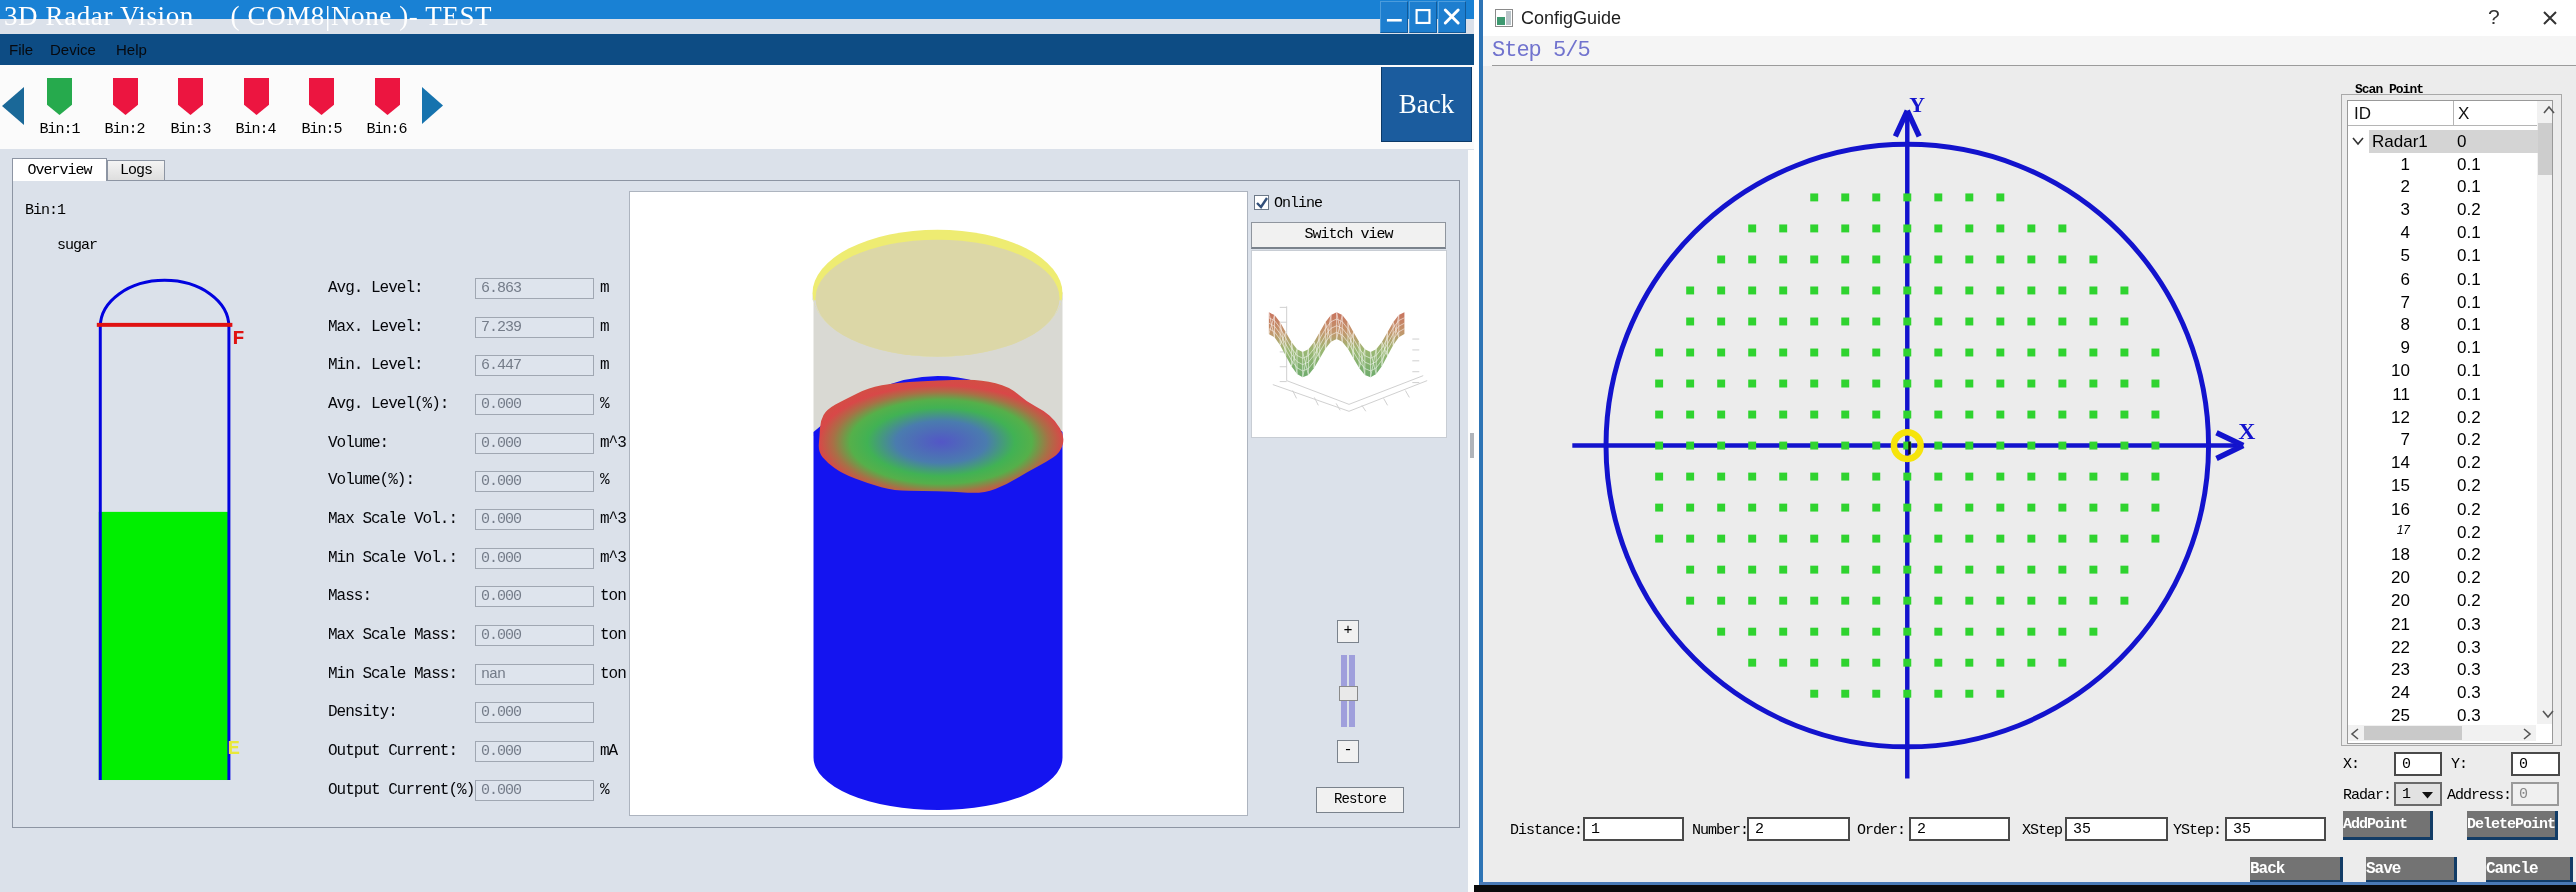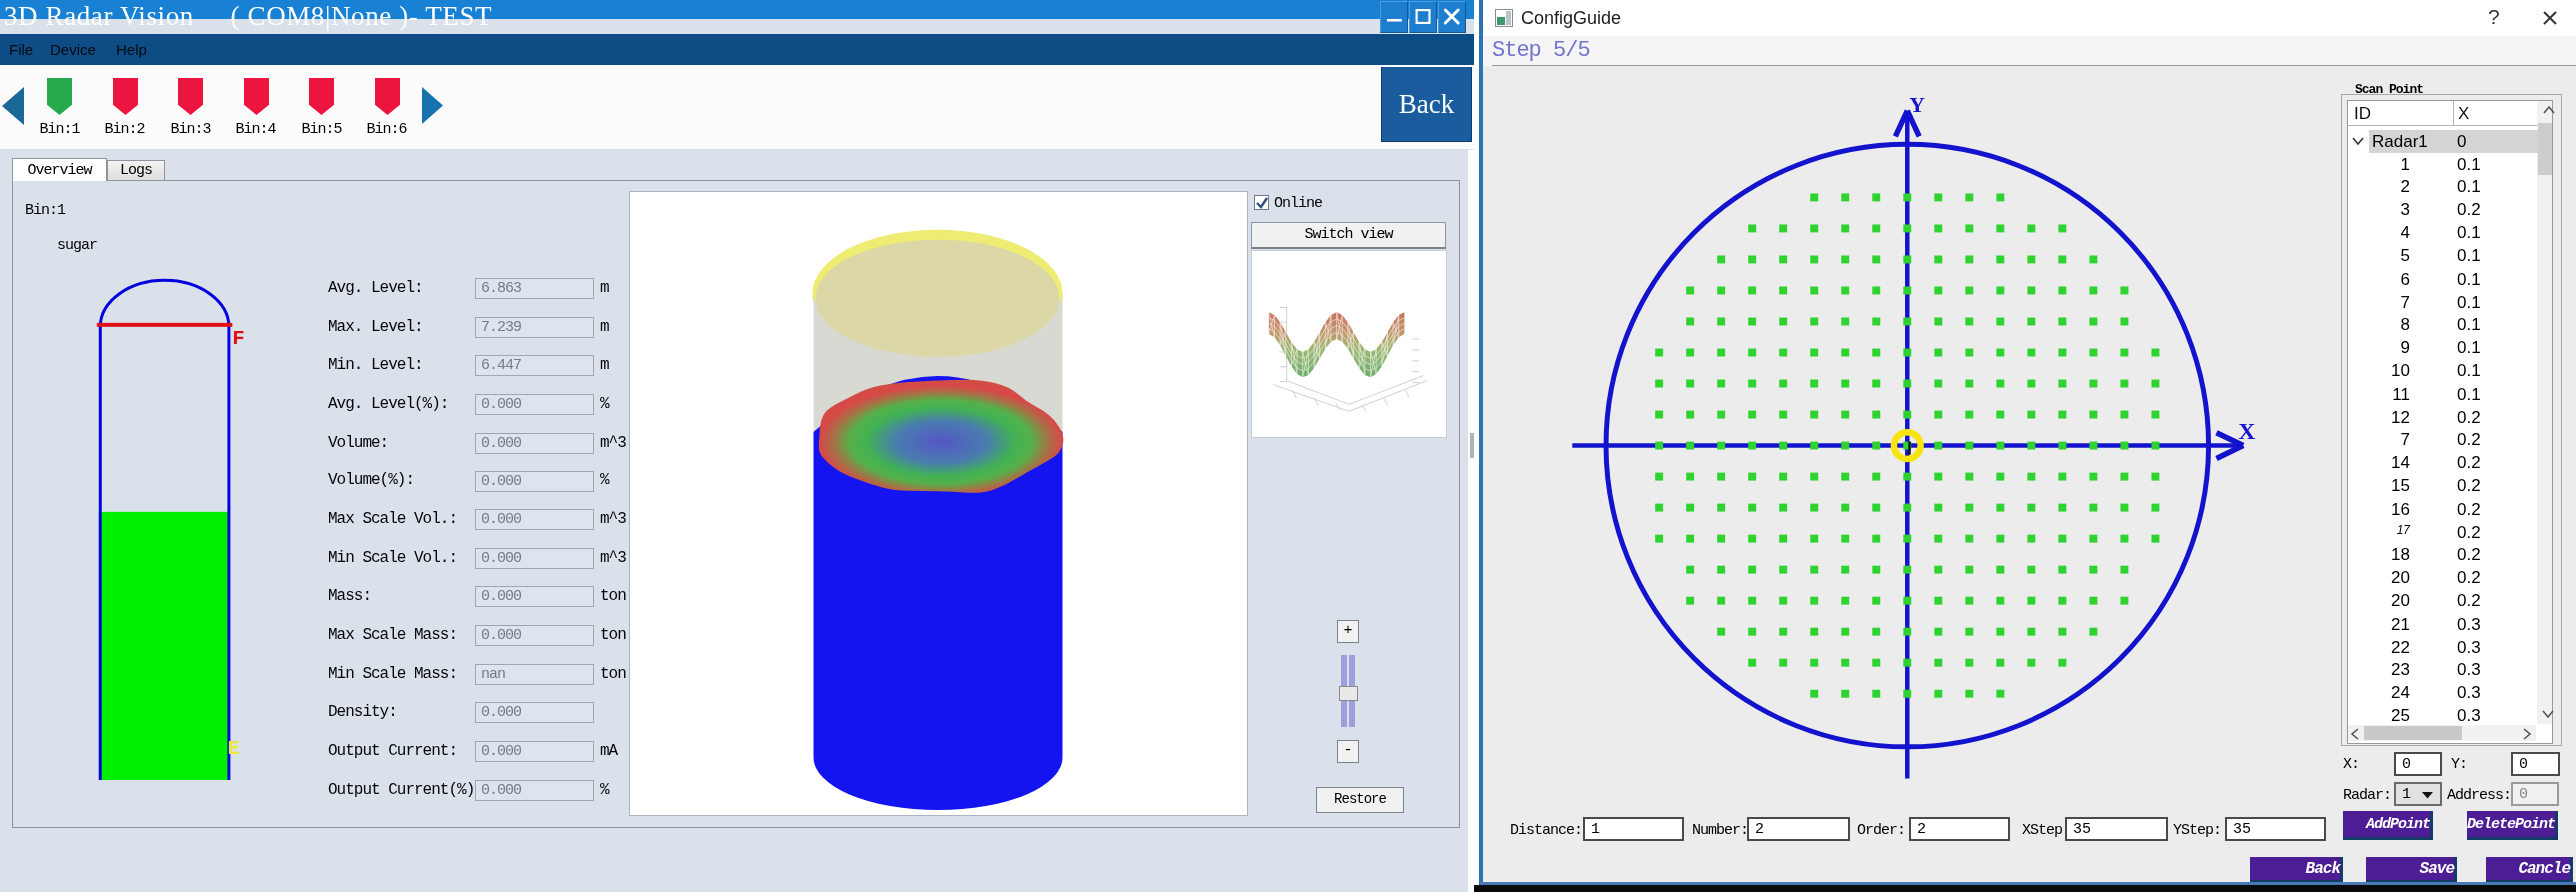--- a/index.html
+++ b/index.html
@@ -40,21 +40,21 @@
   #rw-border { position:absolute; left:1479px; top:0; width:4px; height:886px; background:#2e74b5; }
   #rw-title { position:absolute; left:1483px; top:0; width:1093px; height:36px; background:#fff; }
   #rw-step { position:absolute; left:1483px; top:36px; width:1093px; height:30px; background:#f5f5f5; }
   #rw-stepline { position:absolute; left:1492px; top:65px; width:1084px; height:1px; background:#9b9b9b; }
   #rw-bot-blue { position:absolute; left:1480px; top:882px; width:1096px; height:3px; background:#4a7ab5; }
   #rw-bot-black { position:absolute; left:1474px; top:885px; width:1102px; height:7px; background:#0a0a0a; }
   
   #scanfs { position:absolute; left:2341px; top:94px; width:221px; height:652px; border:1px solid #a9a9a9; }
   #scanlab { position:absolute; left:2352px; top:82px; font-size:13px; font-weight:bold; background:#ececec; padding:0 3px; }
   #scanlist { position:absolute; left:2347px; top:100px; width:206px; height:644px; background:#fff; border:1px solid #999; }
-  .bluebtn { position:absolute; background:#4c1d95; color:#fff; text-align:right; font-family:"Liberation Mono",monospace; font-weight:bold; letter-spacing:-1px; border-right:3px solid #123c66; border-bottom:3px solid #123c66;font-style:italic; }
+  .bluebtn { position:absolute; background:#737373; color:#fff; text-align:left; font-family:"Liberation Mono",monospace; font-weight:bold; letter-spacing:-1px; border-right:3px solid #123c66; border-bottom:3px solid #123c66; }
   .fldlab { position:absolute; font-size:15px; color:#000; font-family:"Liberation Mono",monospace; letter-spacing:-1px; }
   .fldbox { position:absolute; height:24px; background:#fff; border:2px solid #4a4a4a; font-size:15px; font-family:"Liberation Mono",monospace; padding:2px 0 0 6px; color:#000; }
 </style>
 </head>
 <body>
 
 <div id="lw">
   <div id="lw-title">
     <span class="t">3D Radar Vision&nbsp;&nbsp;&nbsp;&nbsp;&nbsp;( COM8|None )- TEST</span>
   </div>

